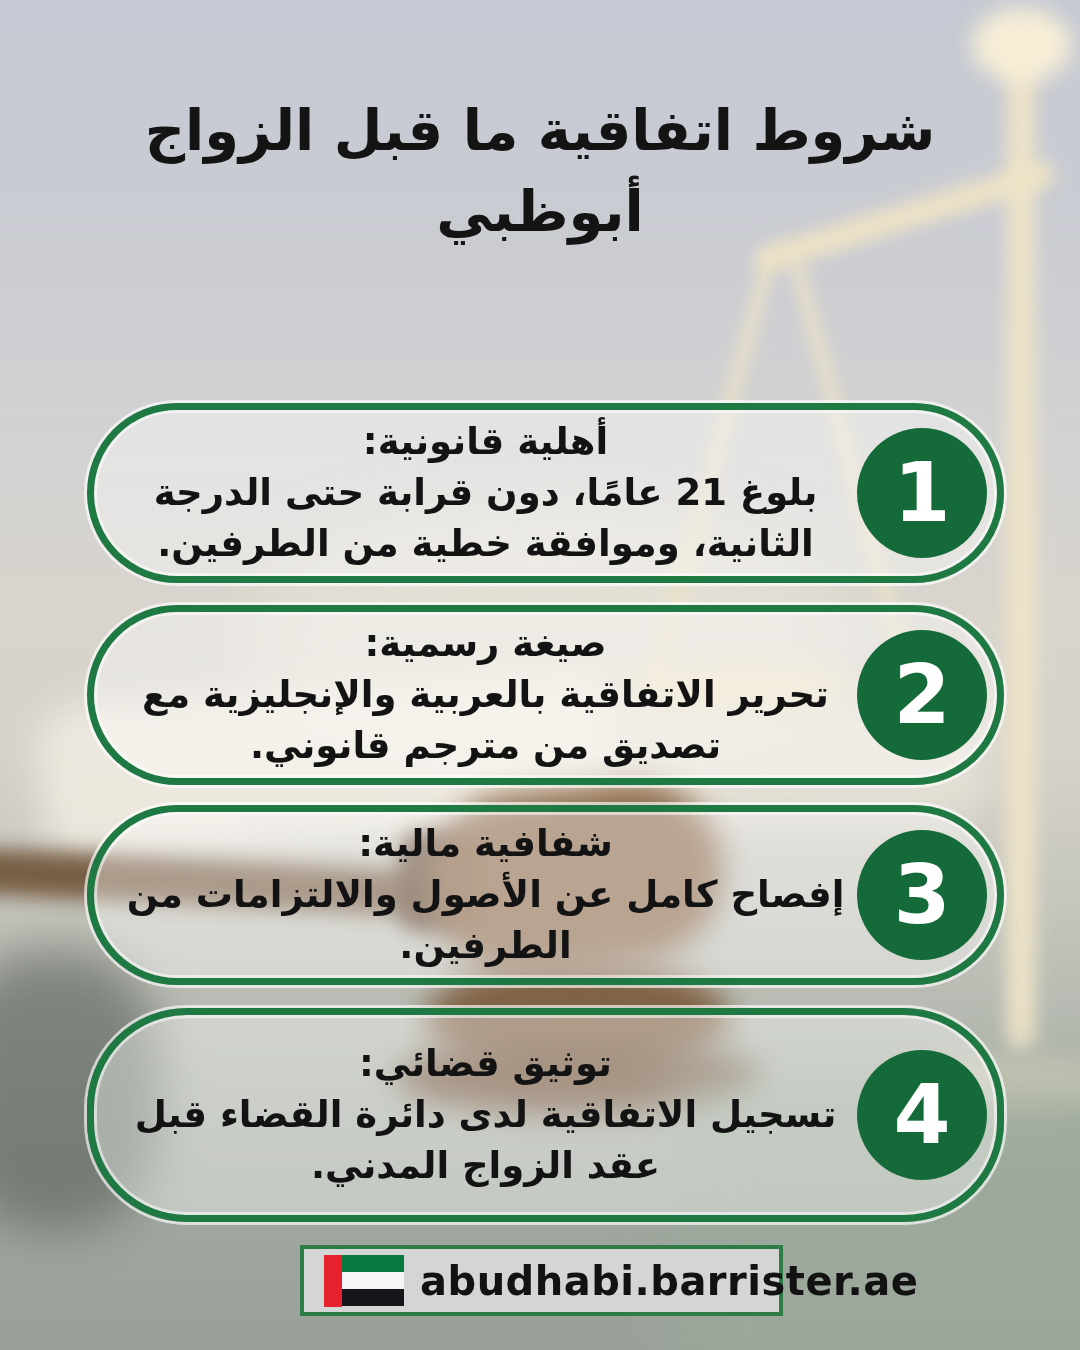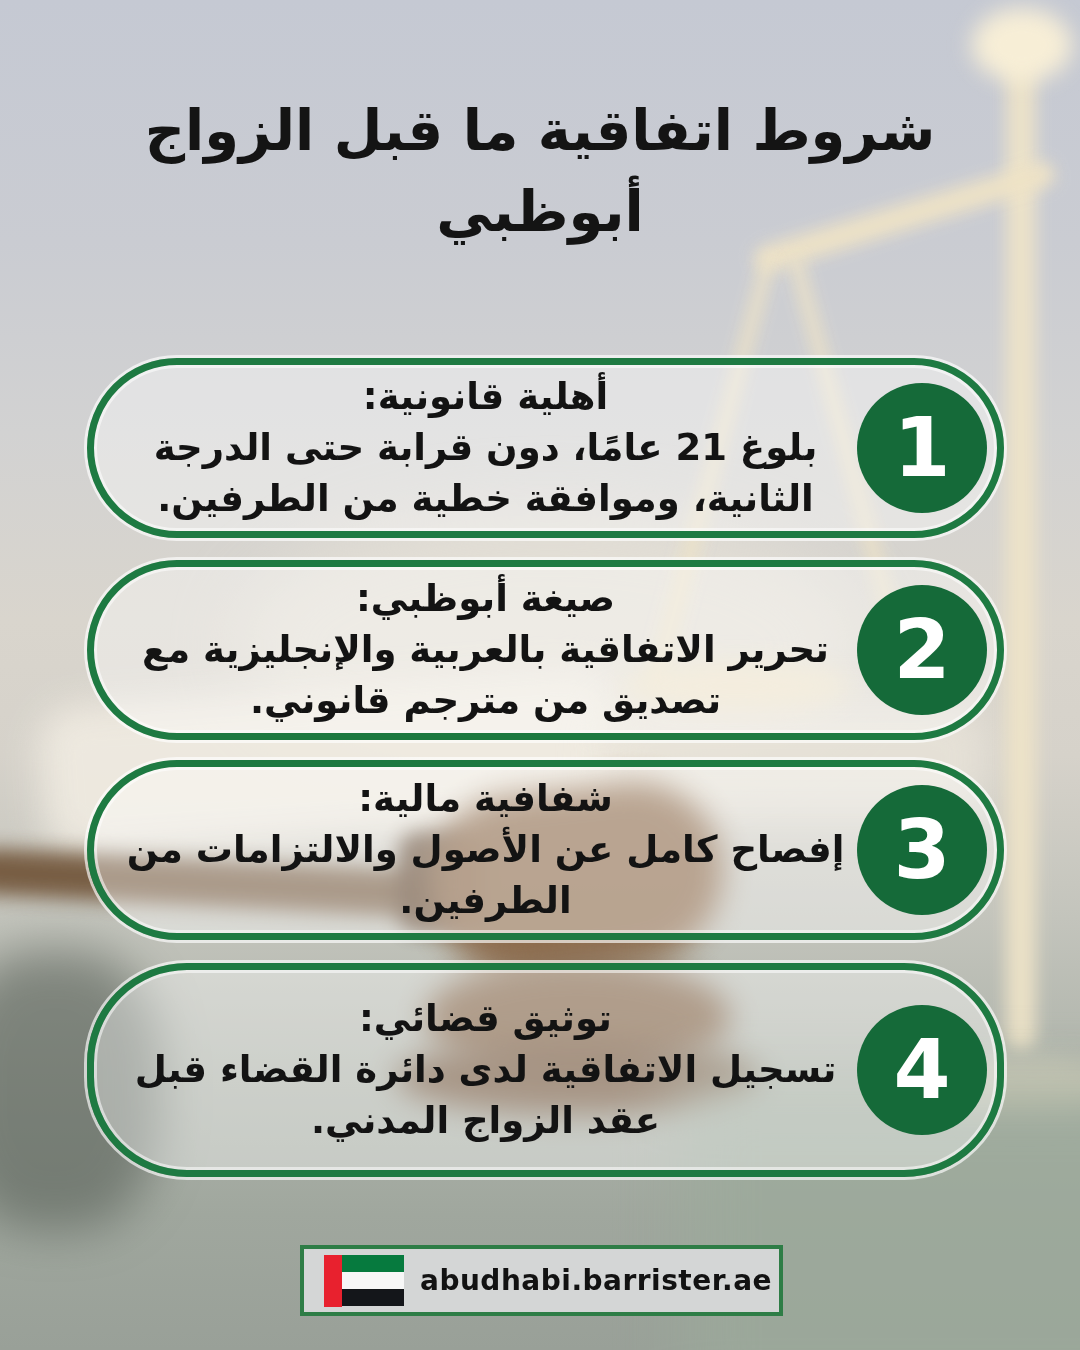--- a/index.html
+++ b/index.html
@@ -45,20 +45,21 @@
     font-size:56px;font-weight:bold;color:#141414;line-height:1.45;
   }
 
   
   .card{
     position:absolute;left:87px;width:917px;height:180px;
     box-sizing:border-box;
     border:7px solid #1e7a42;border-radius:100px;
     background:rgba(255,255,255,0.38);
     box-shadow:0 0 0 3px rgba(255,255,255,0.65), inset 0 0 0 3px rgba(255,255,255,0.55);
+    margin-top:45px;
   }
   .card-1{top:358px;}
   .card-2{top:560px;}
   .card-3{top:760px;}
   .card-4{top:963px;height:214px;}
   .card-text{
     position:absolute;top:50%;transform:translateY(-50%);
     left:30px;right:150px;
     text-align:center;direction:rtl;color:#131313;
   }
@@ -78,21 +79,21 @@
     box-sizing:border-box;border:4px solid #2e7d46;background:#d4d6d6;
     display:flex;align-items:center;gap:16px;padding:0 20px;
   }
   .flag{width:80px;height:52px;display:flex;flex-shrink:0;}
   .flag-red{width:18px;background:#e8212e;}
   .flag-stripes{flex:1;display:flex;flex-direction:column;}
   .flag-stripes .s{flex:1;}
   .s-green{background:#067a3e;}
   .s-white{background:#f7f7f7;}
   .s-black{background:#14161a;}
-  .url{font-size:28px;font-weight:bold;color:#121212;letter-spacing:0.5px;white-space:nowrap;}
+  .url{font-size:40px;font-weight:bold;color:#121212;letter-spacing:0.5px;white-space:nowrap;}
 </style>
 </head>
 <body>
 
 <div class="canvas">
 
   <div class="bg">
     <div class="glow-mid"></div>
     <div class="paper-1"></div>
     <div class="paper-2"></div>
@@ -119,21 +120,21 @@
       <div class="card-heading">أهلية قانونية:</div>
       <div class="card-body">بلوغ 21 عامًا، دون قرابة حتى الدرجة الثانية، وموافقة خطية من الطرفين.</div>
     </div>
     <div class="num-circle">
         <span>1</span>
       </div>
   </div>
 
   <div class="card card-2">
     <div class="card-text">
-      <div class="card-heading">صيغة أبوظبي:</div>
+      <div class="card-heading">صيغة رسمية:</div>
       <div class="card-body">تحرير الاتفاقية بالعربية والإنجليزية مع تصديق من مترجم قانوني.</div>
     </div>
     <div class="num-circle">
         <span>2</span>
       </div>
   </div>
 
   <div class="card card-3">
     <div class="card-text">
       <div class="card-heading">شفافية مالية:</div>

